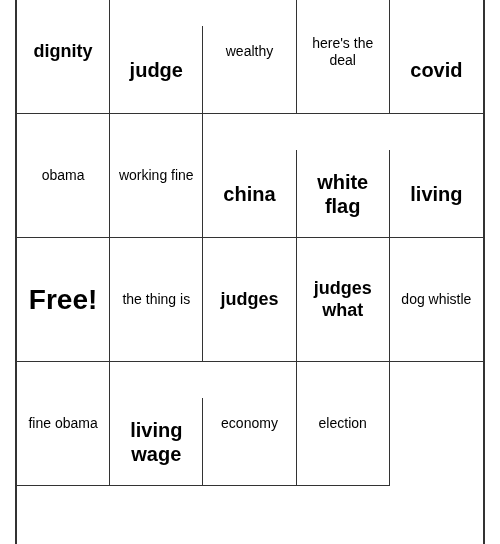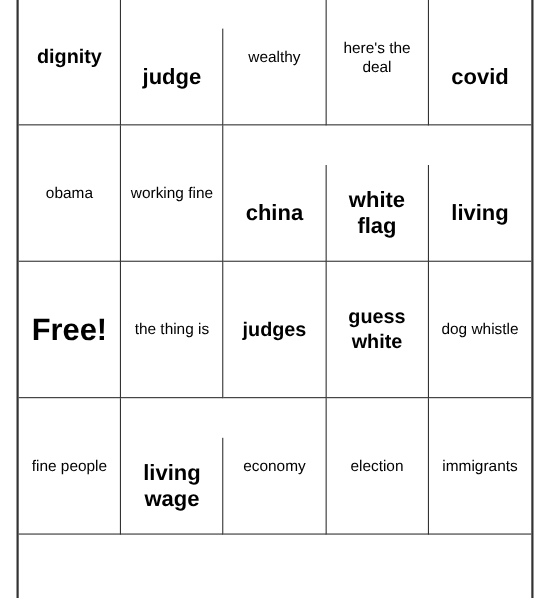--- a/index.html
+++ b/index.html
@@ -87,21 +87,20 @@
       <div class="bingo-cell">here's the deal</div>
       <div class="bingo-cell large">covid</div>
       <div class="bingo-cell">obama</div>
       <div class="bingo-cell">working fine</div>
       <div class="bingo-cell large">china</div>
       <div class="bingo-cell large">white flag</div>
       <div class="bingo-cell large">living</div>
       <div class="bingo-cell free">Free!</div>
       <div class="bingo-cell">the thing is</div>
       <div class="bingo-cell medium">judges</div>
-      <div class="bingo-cell medium">guess white</div>
+      <div class="bingo-cell medium">judges what</div>
       <div class="bingo-cell">dog whistle</div>
-      <div class="bingo-cell">fine people</div>
+      <div class="bingo-cell">fine obama</div>
       <div class="bingo-cell large">living wage</div>
       <div class="bingo-cell">economy</div>
       <div class="bingo-cell">election</div>
-      <div class="bingo-cell">immigrants</div>
     </div>
 </div>
 
 </body></html>

